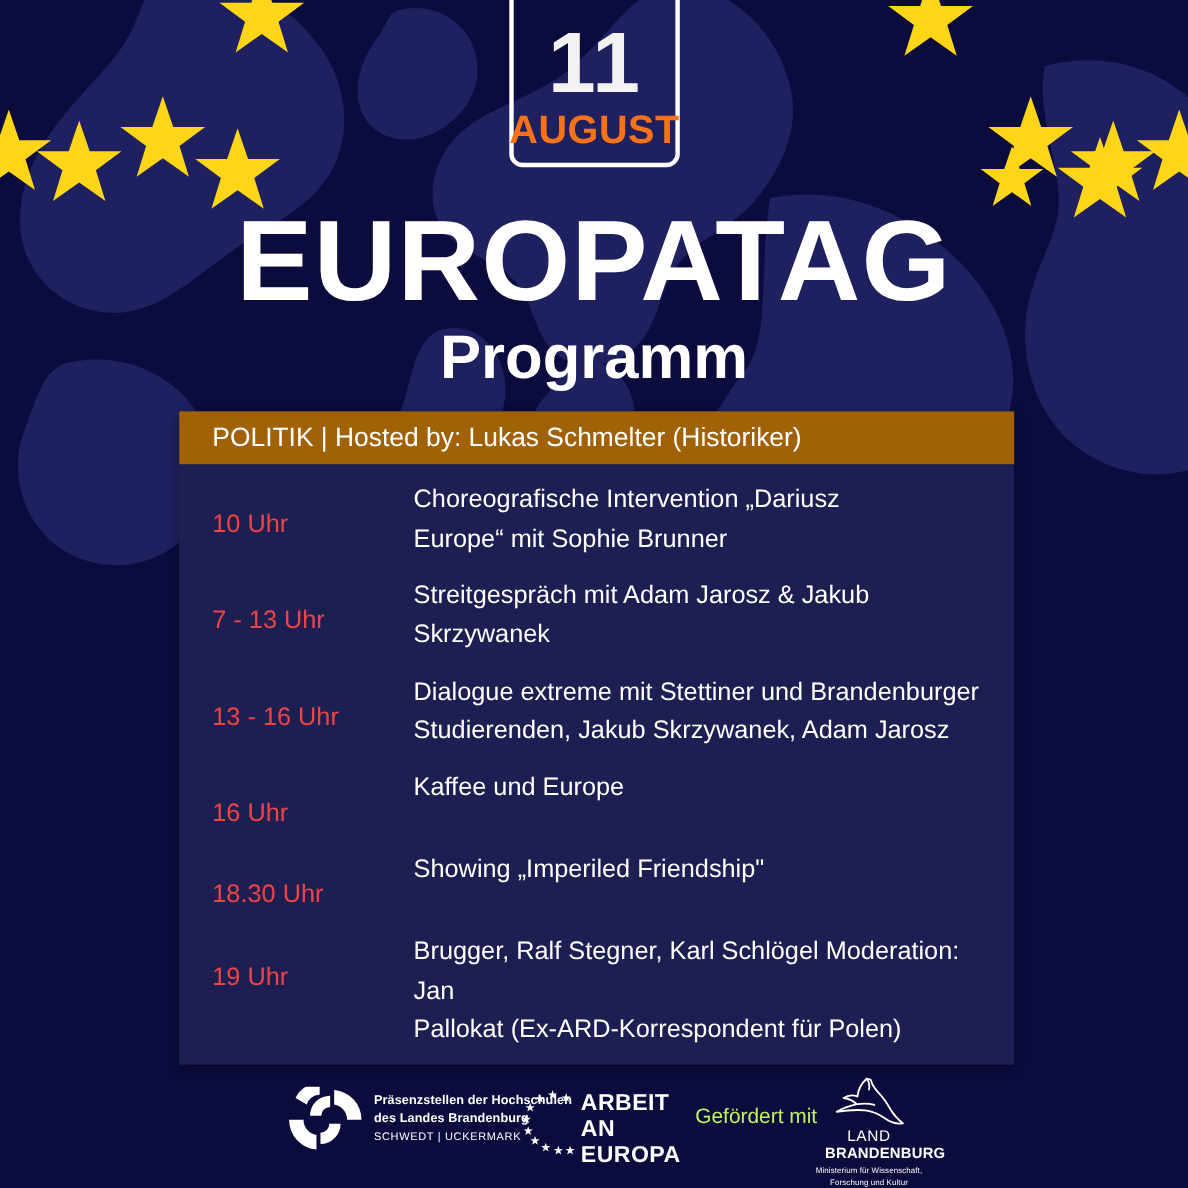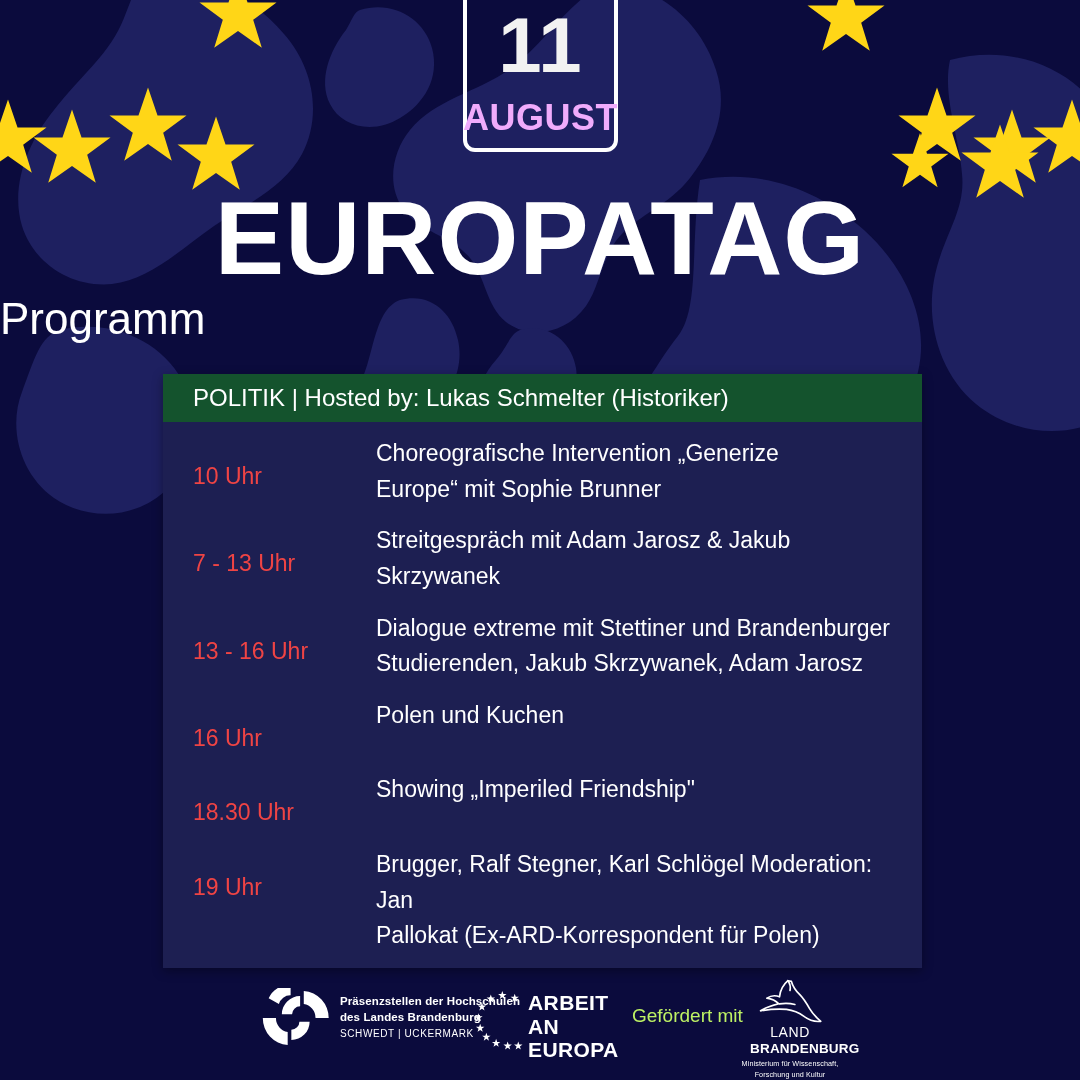--- a/index.html
+++ b/index.html
@@ -22,43 +22,43 @@
     border:4px solid #ffffff;border-radius:12px;
     box-sizing:border-box;
     display:flex;flex-direction:column;align-items:center;justify-content:flex-end;
     padding-bottom:10px;
   }
   .date-day{
     color:#f2f2f2;font-size:78px;font-weight:bold;line-height:0.96;
     letter-spacing:1px;
   }
   .date-month{
-    color:#f0abfc;font-size:36px;font-weight:bold;letter-spacing:0.5px;
-    line-height:1.1;margin-top:16px;
+    color:#f97316;font-size:36px;font-weight:bold;letter-spacing:0.5px;
+    line-height:1.1;margin-top:4px;
   }
 
   
   .main-title{
     position:absolute;left:0;right:0;top:186px;text-align:center;
     color:#ffffff;font-size:104px;font-weight:bold;letter-spacing:1px;
     line-height:1;
   }
   .sub-title{
-    position:absolute;left:0;right:0;top:297px;
-    color:#ffffff;font-size:44px;font-weight:normal;line-height:1;
+    position:absolute;left:0;right:0;top:297px;text-align:center;
+    color:#ffffff;font-size:56px;font-weight:bold;line-height:1;
   }
 
   
   .panel{
     position:absolute;left:163px;top:374px;width:759px;height:594px;
     background:#1d1f52;
     box-shadow:0 3px 10px rgba(0,0,0,0.35);
   }
   .panel-header{
-    height:48px;background:#14532d;
+    height:48px;background:#a16207;
     display:flex;align-items:center;
     padding-left:30px;box-sizing:border-box;
   }
   .panel-header-text{
     color:#ffffff;font-size:24px;line-height:1;
   }
   .panel-body{padding:14px 0 0 0;}
 
   .row{
     display:flex;align-items:flex-start;
@@ -176,41 +176,41 @@
   <div class="sub-title">Programm</div>
 
   <div class="panel">
     <div class="panel-header">
       <div class="panel-header-text">POLITIK | Hosted by: Lukas Schmelter (Historiker)</div>
     </div>
     <div class="panel-body">
         <div class="row">
           <div class="row-time">10 Uhr</div>
           <div class="row-desc">
-            <span>Choreografische Intervention „Generize</span>
+            <span>Choreografische Intervention „Dariusz</span>
             <span>Europe“ mit Sophie Brunner</span>
           </div>
         </div>
         <div class="row">
           <div class="row-time">7 - 13 Uhr</div>
           <div class="row-desc">
             <span>Streitgespräch mit Adam Jarosz &amp; Jakub Skrzywanek</span>
           </div>
         </div>
         <div class="row">
           <div class="row-time">13 - 16 Uhr</div>
           <div class="row-desc">
             <span>Dialogue extreme mit Stettiner und Brandenburger</span>
             <span>Studierenden, Jakub Skrzywanek, Adam Jarosz</span>
           </div>
         </div>
         <div class="row">
           <div class="row-time">16 Uhr</div>
           <div class="row-desc">
-            <span>Polen und Kuchen</span>
+            <span>Kaffee und Europe</span>
           </div>
         </div>
         <div class="row">
           <div class="row-time">18.30 Uhr</div>
           <div class="row-desc">
             <span>Showing „Imperiled Friendship"</span>
           </div>
         </div>
         <div class="row">
           <div class="row-time centered">19 Uhr</div>

